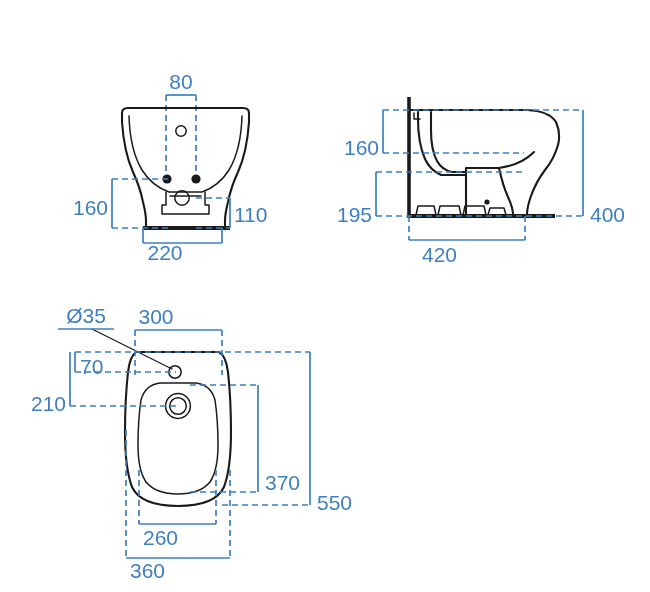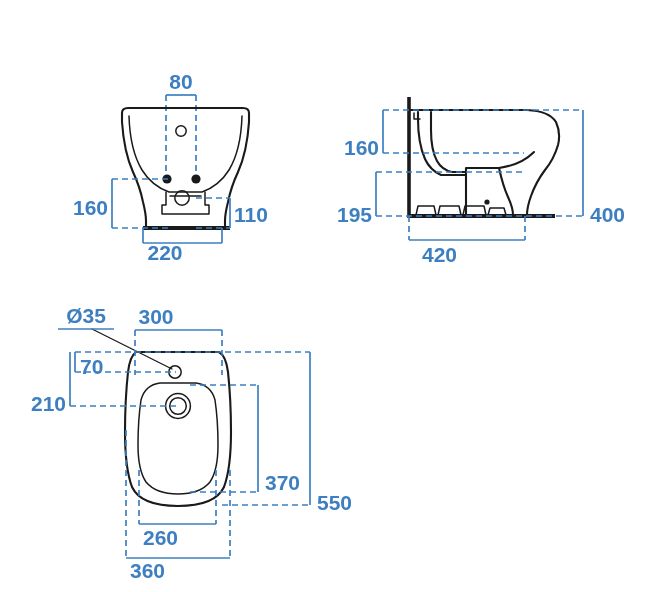--- a/index.html
+++ b/index.html
@@ -11,21 +11,20 @@
     width: 650px;
     height: 592px;
     font-family: "Liberation Sans", sans-serif;
     overflow: hidden;
   }
   #drawing-root {
     position: relative;
     width: 570px;
     height: 592px;
     background: #ffffff;
-    font-weight: bold;
   }
   svg.drawing-canvas {
     position: absolute;
     top: 0;
     left: 0;
     width: 650px;
     height: 592px;
     display: block;
   }
   

